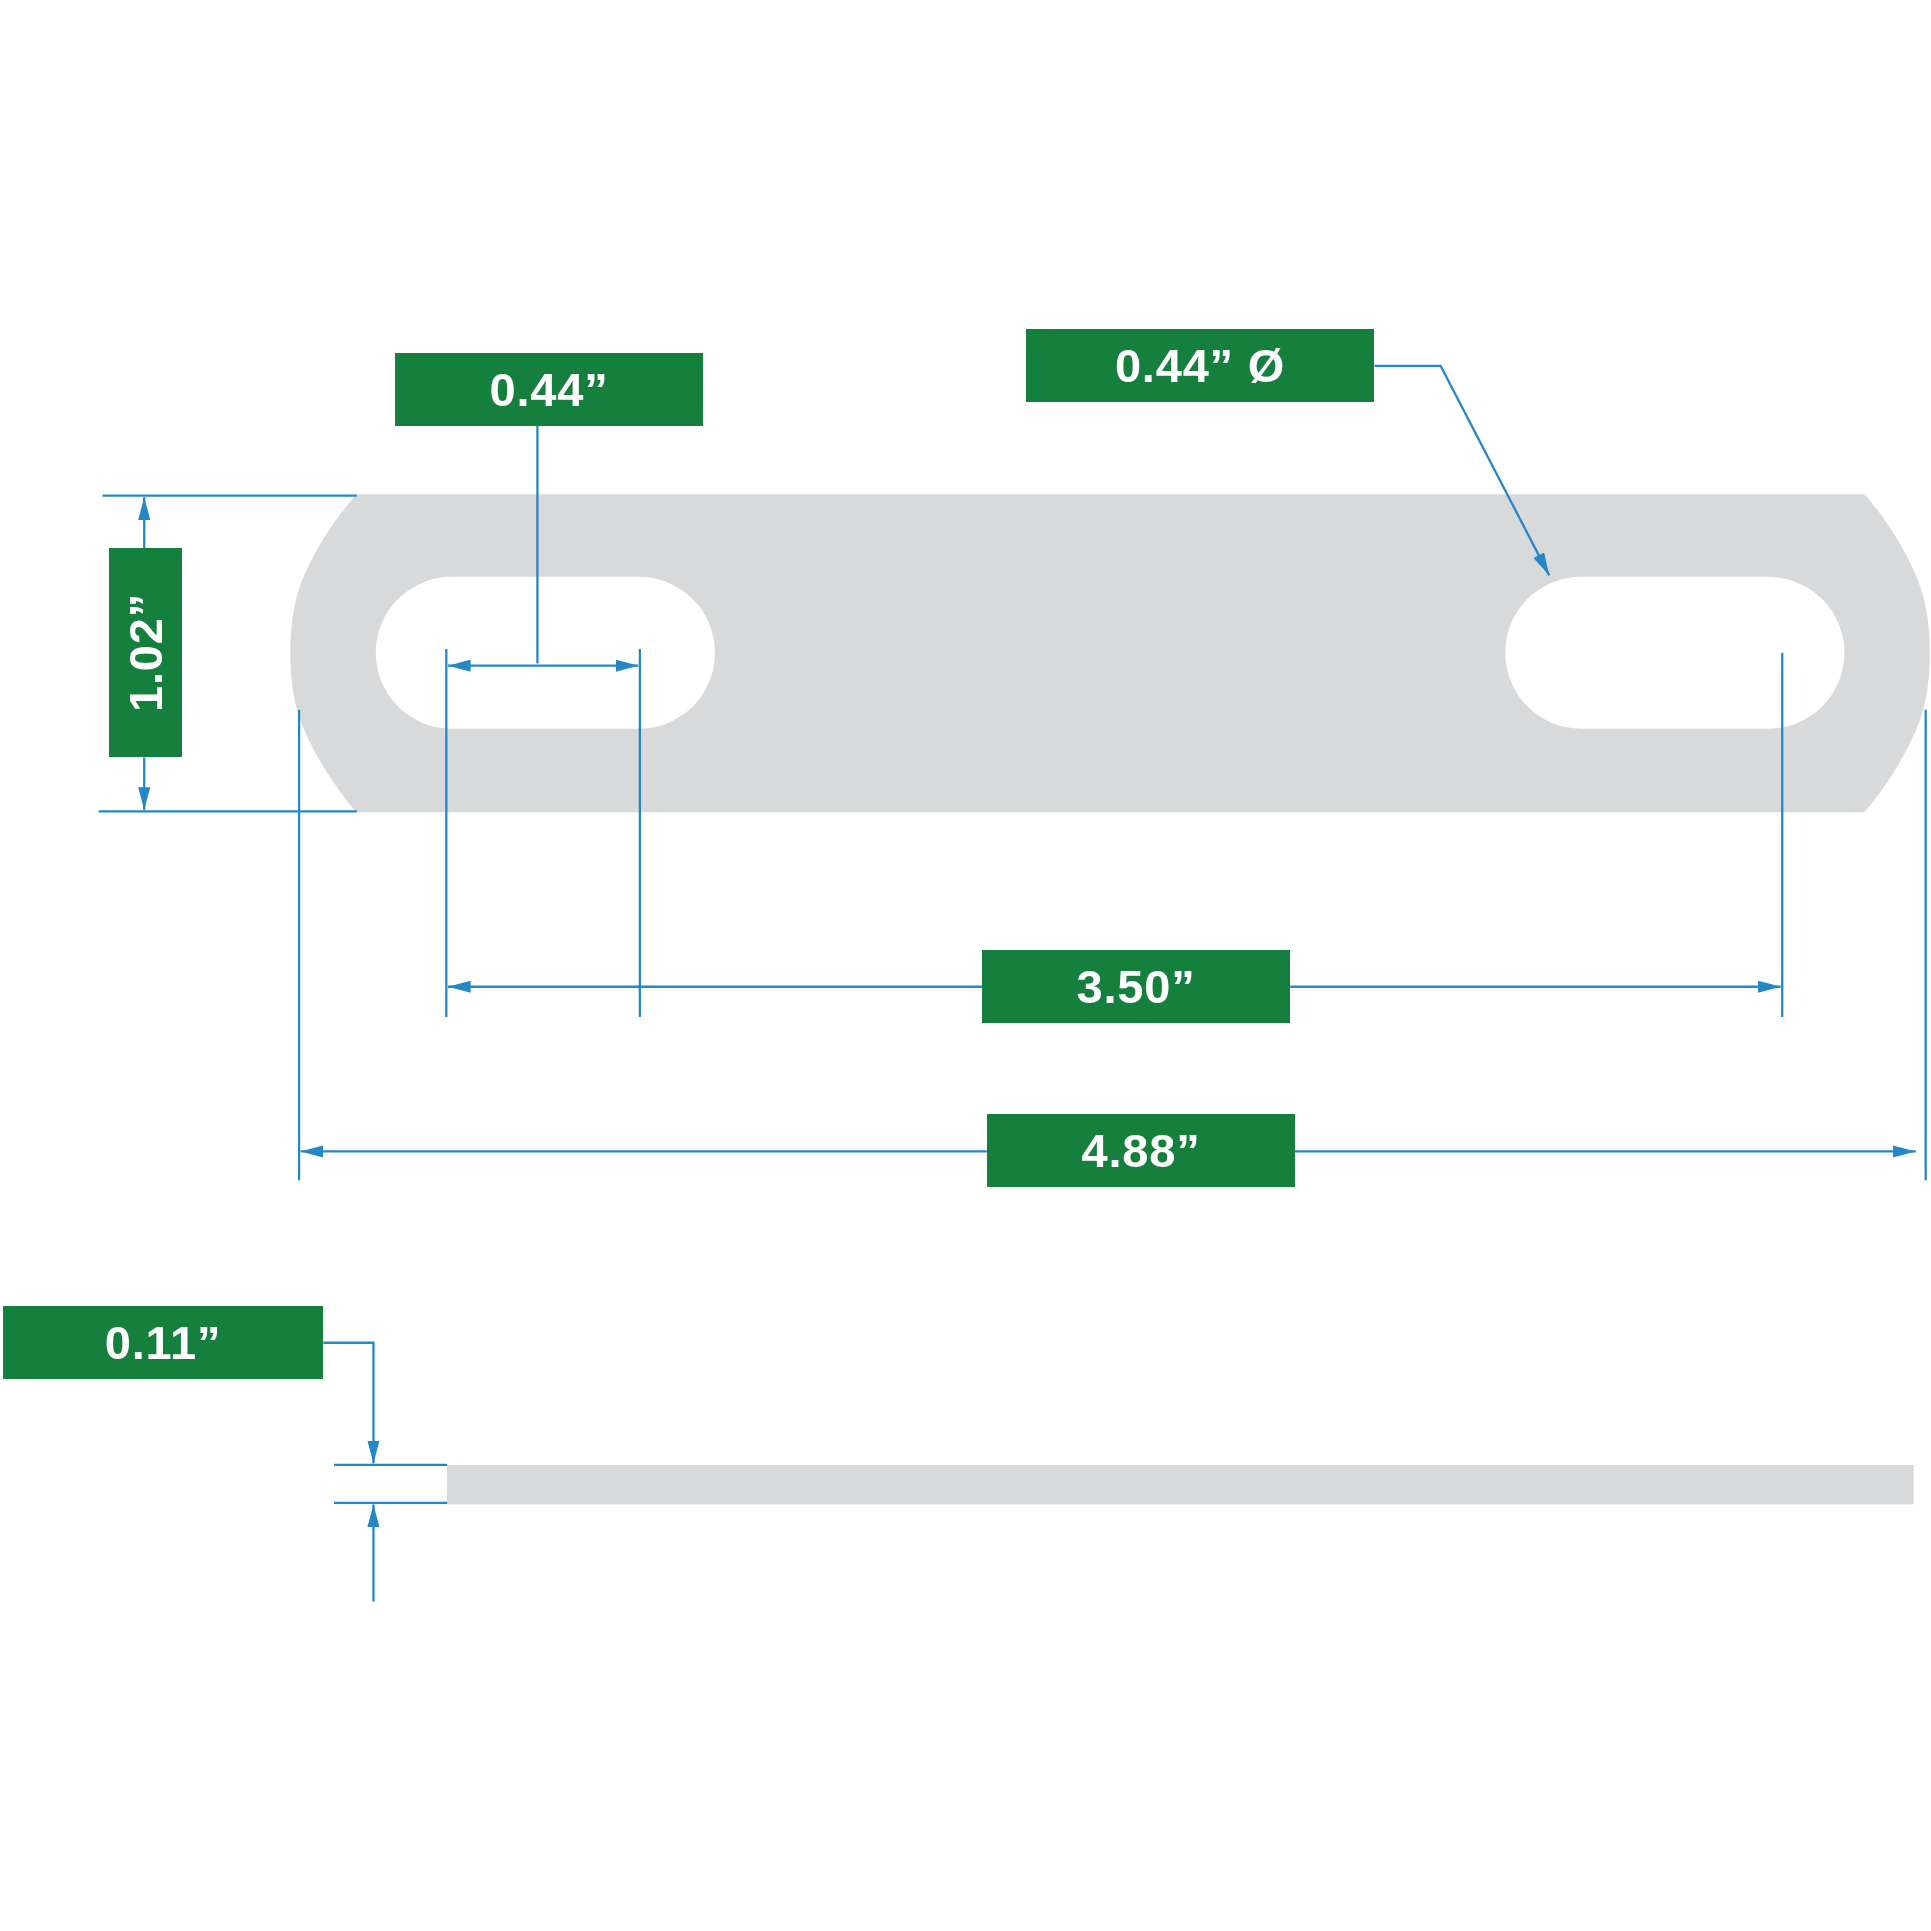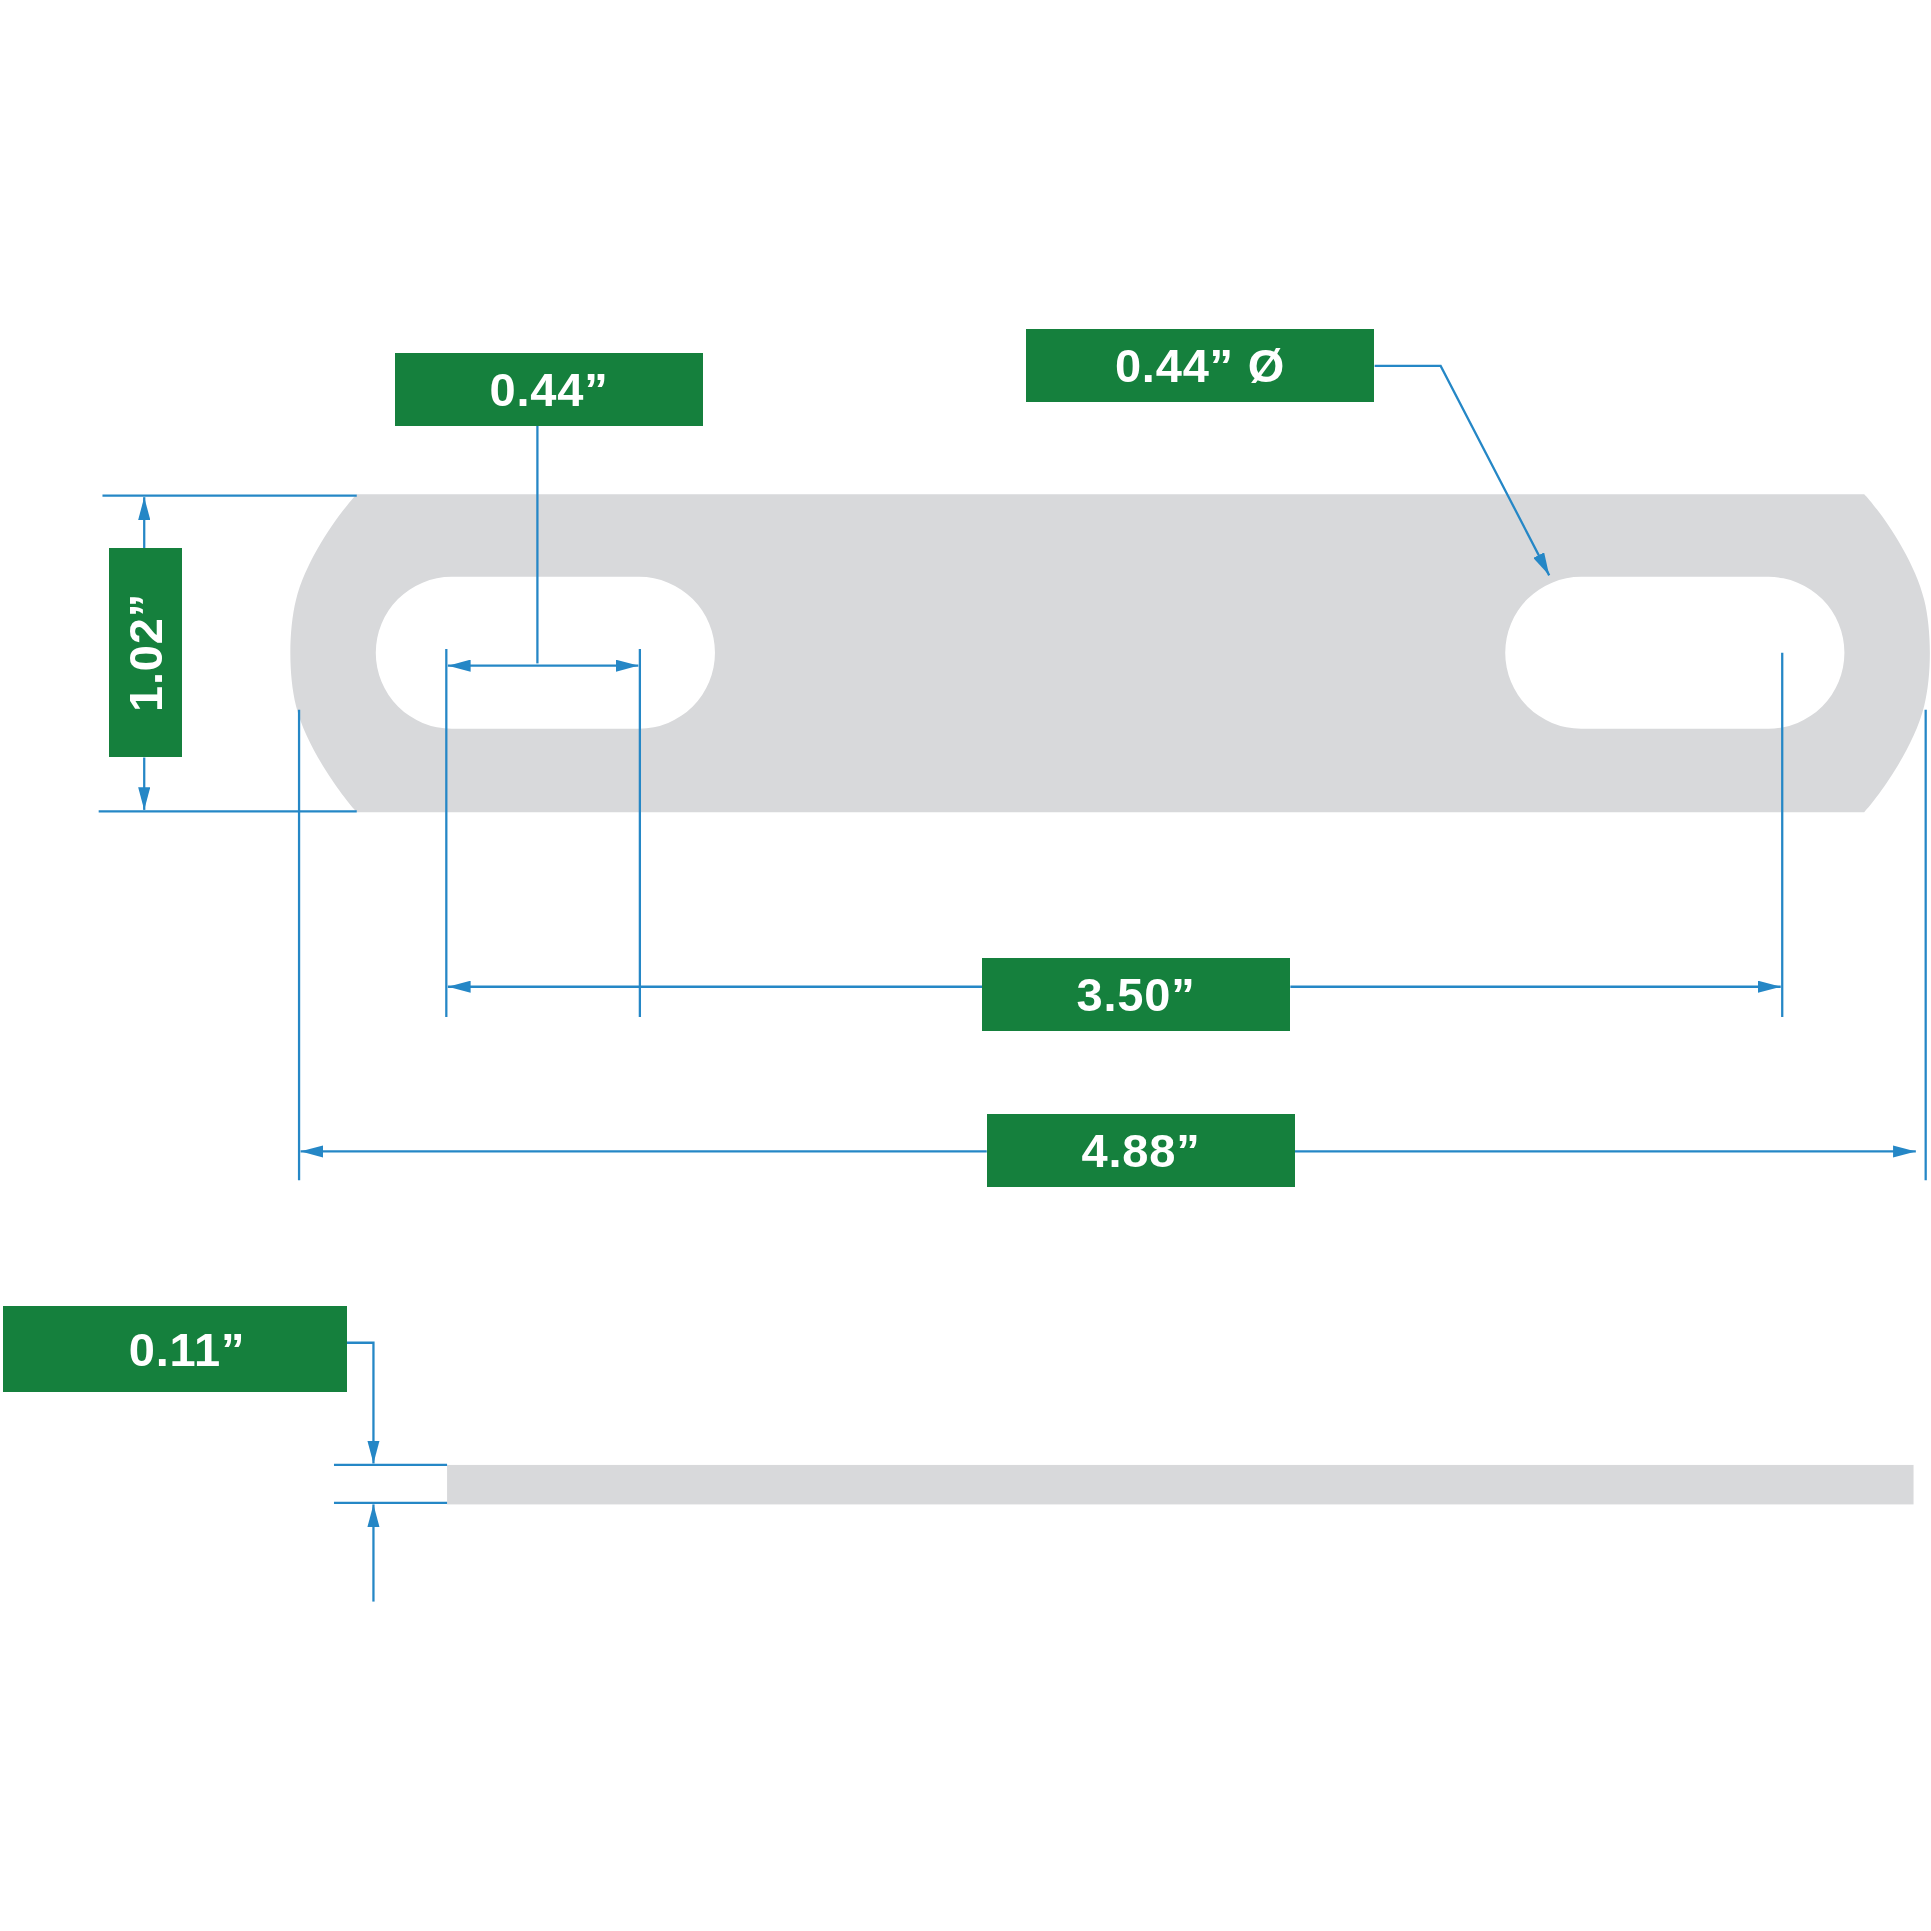--- a/index.html
+++ b/index.html
@@ -72,24 +72,24 @@
 </div>
 
 <div class="label-box" style="left:1026px; top:329px; width:348px; height:73px;">
   <span class="label-text">0.44” Ø</span>
 </div>
 
 <div class="label-box vertical" style="left:109px; top:548px; width:73px; height:209px;">
   <span class="label-text">1.02”</span>
 </div>
 
-<div class="label-box" style="left:982px; top:950px; width:308px; height:73px;margin-top:8px;">
+<div class="label-box" style="left:982px; top:950px; width:308px; height:73px;">
   <span class="label-text">3.50”</span>
 </div>
 
 <div class="label-box" style="left:987px; top:1114px; width:308px; height:73px;">
   <span class="label-text">4.88”</span>
 </div>
 
-<div class="label-box" style="left:3px; top:1306px; width:320px; height:86px;padding-left:24px;">
+<div class="label-box" style="left:3px; top:1306px; width:320px; height:73px;">
   <span class="label-text">0.11”</span>
 </div>
 
 
 </body></html>

